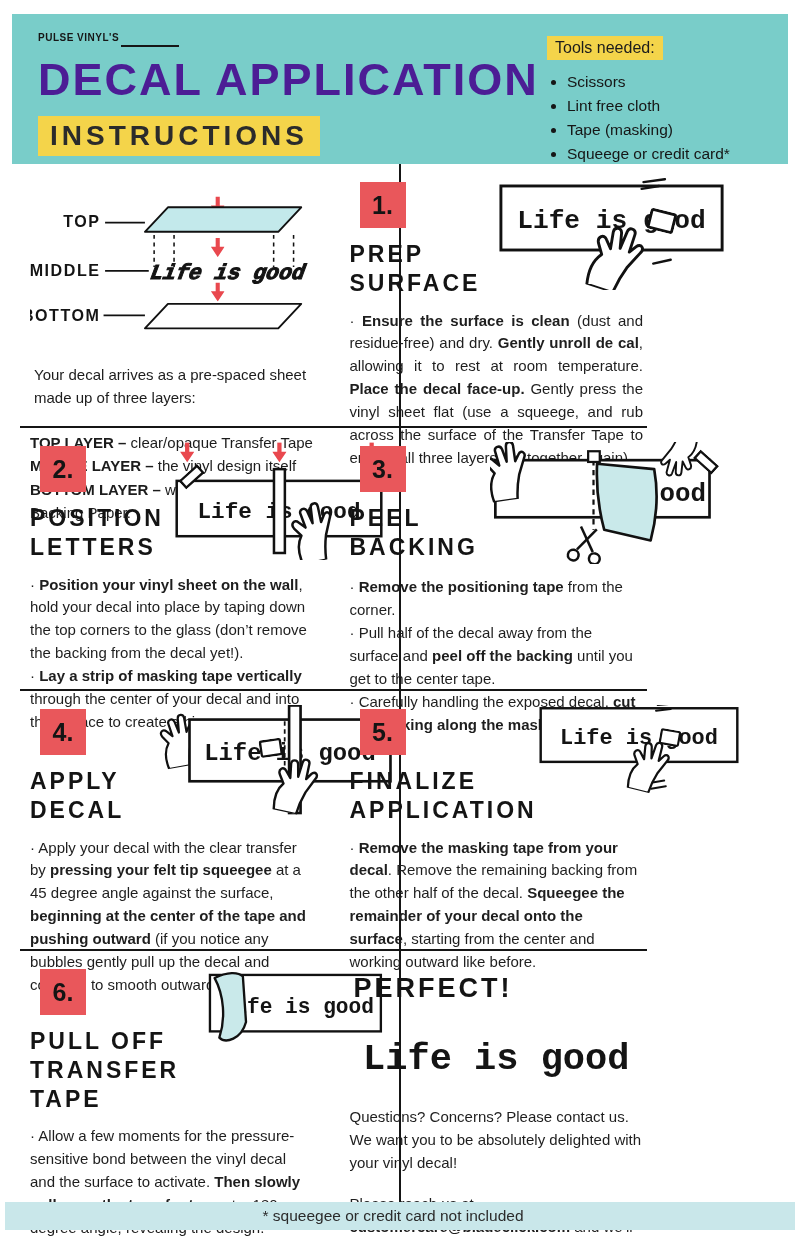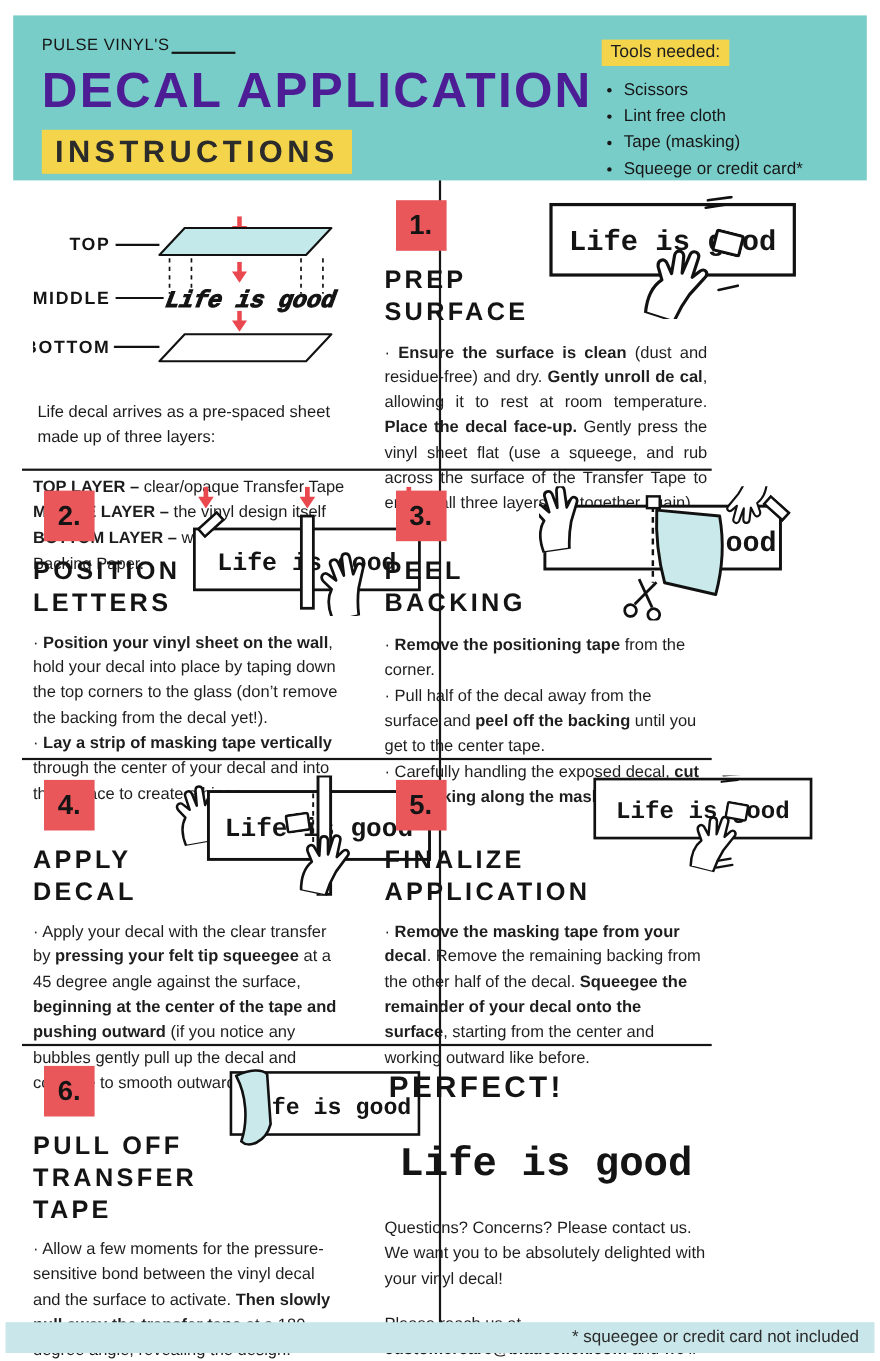--- a/index.html
+++ b/index.html
@@ -3,21 +3,21 @@
 <meta charset="utf-8">
 <style>
   html,body{margin:0;padding:0;background:#ffffff;}
   .page{position:relative;width:800px;height:1237px;background:#fff;overflow:hidden;
         font-family:"Liberation Sans",sans-serif;color:#1c1c1c;}
 
   
   .hero{position:absolute;left:12px;top:14px;width:776px;height:150px;background:#79CDC9;
         box-sizing:border-box;padding:18px 26px 14px 26px;display:flex;justify-content:space-between;}
   .hero-left{display:flex;flex-direction:column;align-items:flex-start;}
-  .brand{font-size:15px;font-weight:normal;letter-spacing:.5px;color:#161616;display:flex;align-items:flex-end;}
+  .brand{font-size:10px;font-weight:bold;letter-spacing:.5px;color:#161616;display:flex;}
   .brand-line{display:inline-block;width:58px;border-bottom:2px solid #161616;margin-left:2px;height:13px;}
   .big-title{font-size:45px;font-weight:900;letter-spacing:2px;color:#4c1d95;margin-top:10px;line-height:1;}
   .instr-badge{margin-top:14px;background:#F4D44A;color:#2b2b2b;font-size:28px;font-weight:bold;
                letter-spacing:4px;padding:4px 12px;}
   .tools{margin-top:4px;width:215px;}
   .tools-title{display:inline-block;background:#F4D44A;font-size:16px;padding:3px 8px;color:#1c1c1c;}
   .tools ul{margin:10px 0 0 0;padding-left:20px;font-size:15.5px;line-height:1.55;color:#161616;}
 
   
   .grid{position:absolute;left:0;top:164px;width:667px;}
@@ -50,21 +50,21 @@
   
   .outro{padding-top:22px;}
   .outro-title{font-size:27px;font-weight:800;letter-spacing:3px;color:#141414;margin:0 0 8px 4px;}
   .decal-row{display:flex;align-items:center;justify-content:center;gap:16px;margin:34px 0 26px 0;}
   .decal-big{font-family:"Liberation Mono","DejaVu Sans Mono",monospace;font-weight:bold;font-size:37px;
              color:#141414;white-space:nowrap;}
   .outro .body .para{margin-bottom:18px;}
 
   
   .footnote{position:absolute;left:5px;right:5px;bottom:7px;height:28px;background:#C9E7EA;
-            display:flex;align-items:center;justify-content:flex-end;padding-right:14px;
+            display:flex;align-items:center;justify-content:center;padding-right:14px;
             font-size:15.5px;color:#2b2b2b;}
 
   svg text.decal{font-family:"Liberation Mono","DejaVu Sans Mono",monospace;font-weight:bold;fill:#141414;}
 </style>
 </head>
 <body>
 
 <svg width="0" height="0" style="position:absolute" aria-hidden="true">
   <defs>
     <symbol id="hand" viewBox="0 0 66 84">
@@ -127,21 +127,21 @@
             <line x1="98" y1="97" x2="155" y2="97" stroke="#111" stroke-width="2.5"></line>
             <g transform="skewX(-10)">
               <text class="decal" x="175" y="108" font-size="28" font-style="italic" fill="#ffffff" stroke="#111" stroke-width="1.3">Life is good</text>
             </g>
             <use href="#rarrow" x="236" y="112" width="18" height="25"></use>
             <text x="92" y="162" text-anchor="end" font-size="21" font-weight="bold" letter-spacing="2" fill="#141414">BOTTOM</text>
             <line x1="96" y1="155" x2="150" y2="155" stroke="#111" stroke-width="2.5"></line>
             <polygon points="180,140 354,140 324,172 150,172" fill="#ffffff" stroke="#111" stroke-width="2.5" stroke-linejoin="round"></polygon>
           </svg>
         </div>
-        <div class="intro-text">Life decal arrives as a pre-spaced sheet made up of three layers:</div>
+        <div class="intro-text">Your decal arrives as a pre-spaced sheet made up of three layers:</div>
         <div class="intro-layers">
           <div><span class="b">TOP LAYER –</span><span> clear/opaque Transfer Tape</span></div>
           <div><span class="b">MIDDLE LAYER –</span><span> the vinyl design itself</span></div>
           <div><span class="b">BOTTOM LAYER –</span><span> white/blue shiny Backing Paper.</span></div>
         </div>
       </div>
       <div class="cell right">
         <div class="head">
           <div class="head-left" style="min-width:148px;">
             <div class="num">1.</div>

